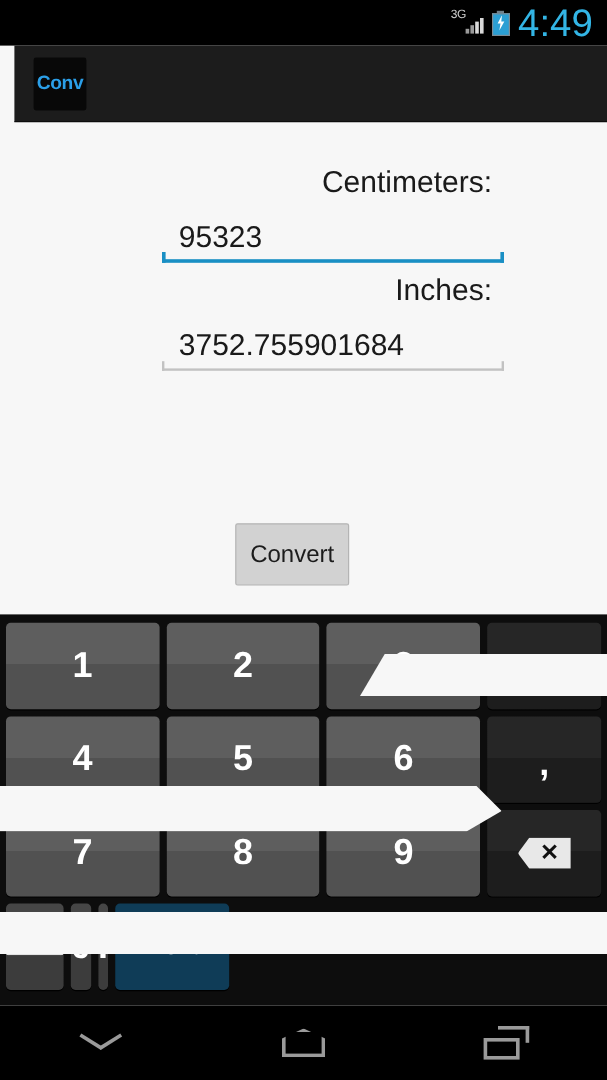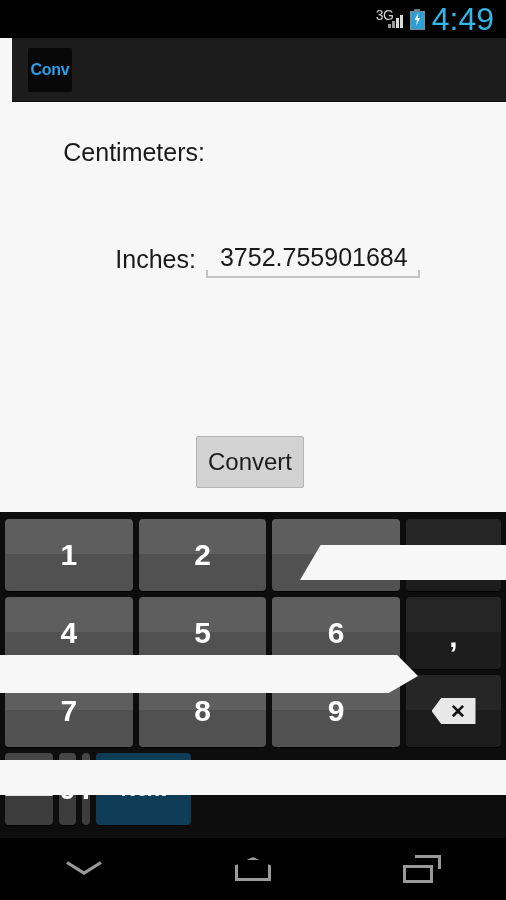--- a/index.html
+++ b/index.html
@@ -12,21 +12,21 @@
   #device { position:relative; width:506px; height:900px; background:#f7f7f7; }
 
   
   .statusbar {
     position:absolute; top:0; left:0; width:506px; height:38px;
     background:#000; display:flex; align-items:center; justify-content:flex-end;
     padding-right:12px; gap:7px;
   }
   .sig-wrap { position:relative; width:26px; height:22px; }
   .sig-label {
-    position:absolute; top:-1px; left:-1px; font-size:14px; color:#cfcfcf;
+    position:absolute; top:-1px; left:-1px; font-size:10px; color:#cfcfcf;
     font-family:"Liberation Sans", sans-serif; letter-spacing:-0.5px;
   }
   .sig-bars { position:absolute; bottom:2px; right:0; display:flex; align-items:flex-end; gap:1px; }
   .sig-bars i { display:block; width:3px; background:#9a9a9a; }
   .sig-bars i.b1 { height:4px; }
   .sig-bars i.b2 { height:7px; }
   .sig-bars i.b3 { height:10px; background:#d9d9d9; }
   .sig-bars i.b4 { height:13px; background:#d9d9d9; }
 
   .battery { position:relative; width:15px; height:21px; }
@@ -54,21 +54,21 @@
   .app-icon {
     width:44px; height:44px; background:#080808; border-radius:2px;
     display:flex; align-items:center; justify-content:center;
   }
   .app-icon span { color:#2b9fe8; font-size:16px; font-weight:bold; letter-spacing:-0.3px; }
   .app-title { color:#f2f2f2; font-size:25px; font-weight:normal; }
 
   
   .content { position:absolute; top:102px; left:0; width:506px; height:402px; background:#f7f7f7; }
 
-  .field-row { position:absolute; left:0; width:420px; display:flex; align-items:flex-end; }
+  .field-row { position:absolute; left:0; width:420px; display:flex; align-items:flex-end;flex-direction:column; }
   .field-row.cm { top:38px; }
   .field-row.inch { top:128px; }
 
   .field-label {
     text-align:right; color:#1a1a1a; font-size:25px; line-height:1;
     padding-bottom:6px; padding-right:10px;
   }
   .field-row.cm .field-label { width:215px; }
   .field-row.inch .field-label { width:215px;margin-left:42px; }
 
@@ -82,23 +82,23 @@
   .underline-blue {
     position:absolute; left:0; bottom:0; width:100%; height:9px;
     border-bottom:3px solid #1a8fc4; border-left:3px solid #1a8fc4; border-right:3px solid #1a8fc4;
   }
   .underline-gray {
     position:absolute; left:0; bottom:0; width:100%; height:8px;
     border-bottom:2px solid #c2c2c2; border-left:2px solid #c2c2c2; border-right:2px solid #c2c2c2;
   }
 
   .convert-btn {
-    position:absolute; top:334px; left:196px; width:108px; height:52px;
+    position:absolute; top:334px; left:196px; width:95px; height:52px;
     background:#d2d2d2; border:1px solid #b4b4b4; border-radius:2px;
-    color:#1c1c1c; font-size:24px; cursor:pointer;
+    color:#1c1c1c; font-size:20px; cursor:pointer;
     display:flex; align-items:center; justify-content:center;
   }
 
   
   .keyboard {
     position:absolute; top:512px; left:0; width:506px; height:326px;
     background:#0d0d0d; padding:4px 2px 2px 2px;
   }
   .kb-row { display:flex; height:78px; }
   .key {
@@ -198,20 +198,24 @@
   <div class="actionbar">
     <div class="app-icon">
       <span>Conv</span>
     </div>
   </div>
 
   <div class="content">
 
     <div class="field-row cm">
       <div class="field-label">Centimeters:</div>
+      <div class="field-input">
+        <div class="field-value">95323</div>
+        <div class="underline-blue"></div>
+      </div>
     </div>
 
     <div class="field-row inch">
       <div class="field-label">Inches:</div>
       <div class="field-input">
         <div class="field-value">3752.755901684</div>
         <div class="underline-gray"></div>
       </div>
     </div>
 

